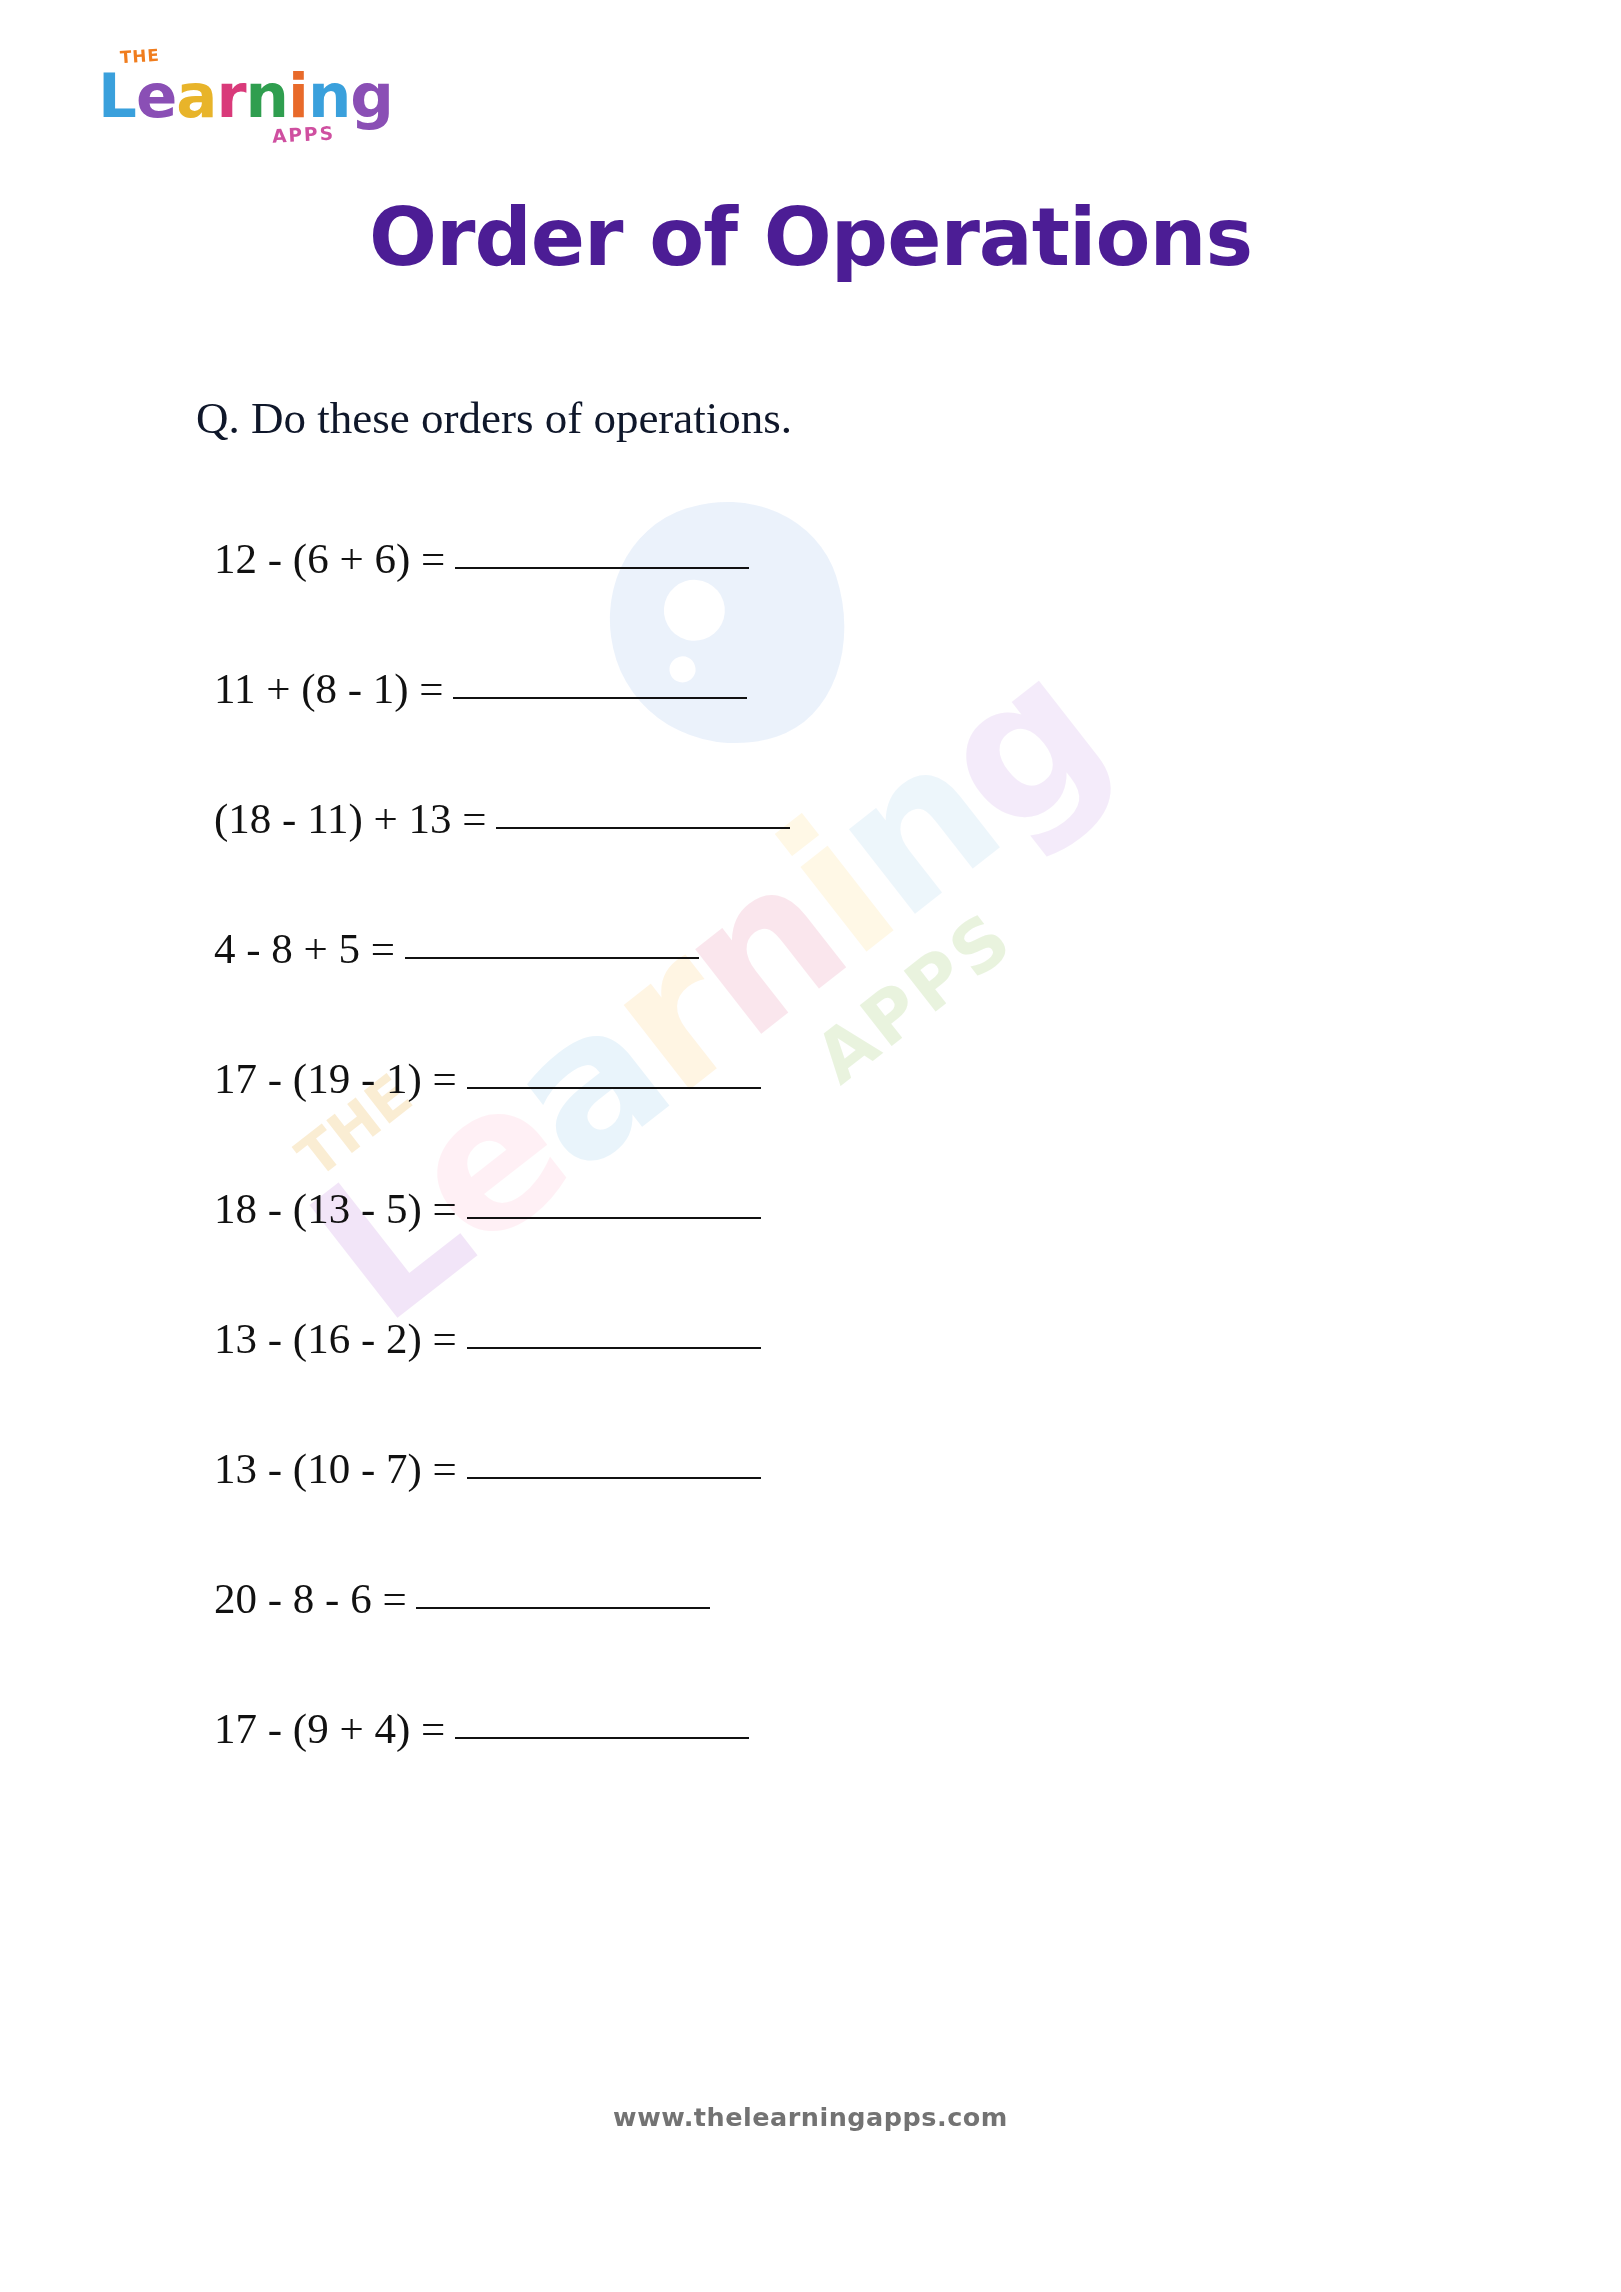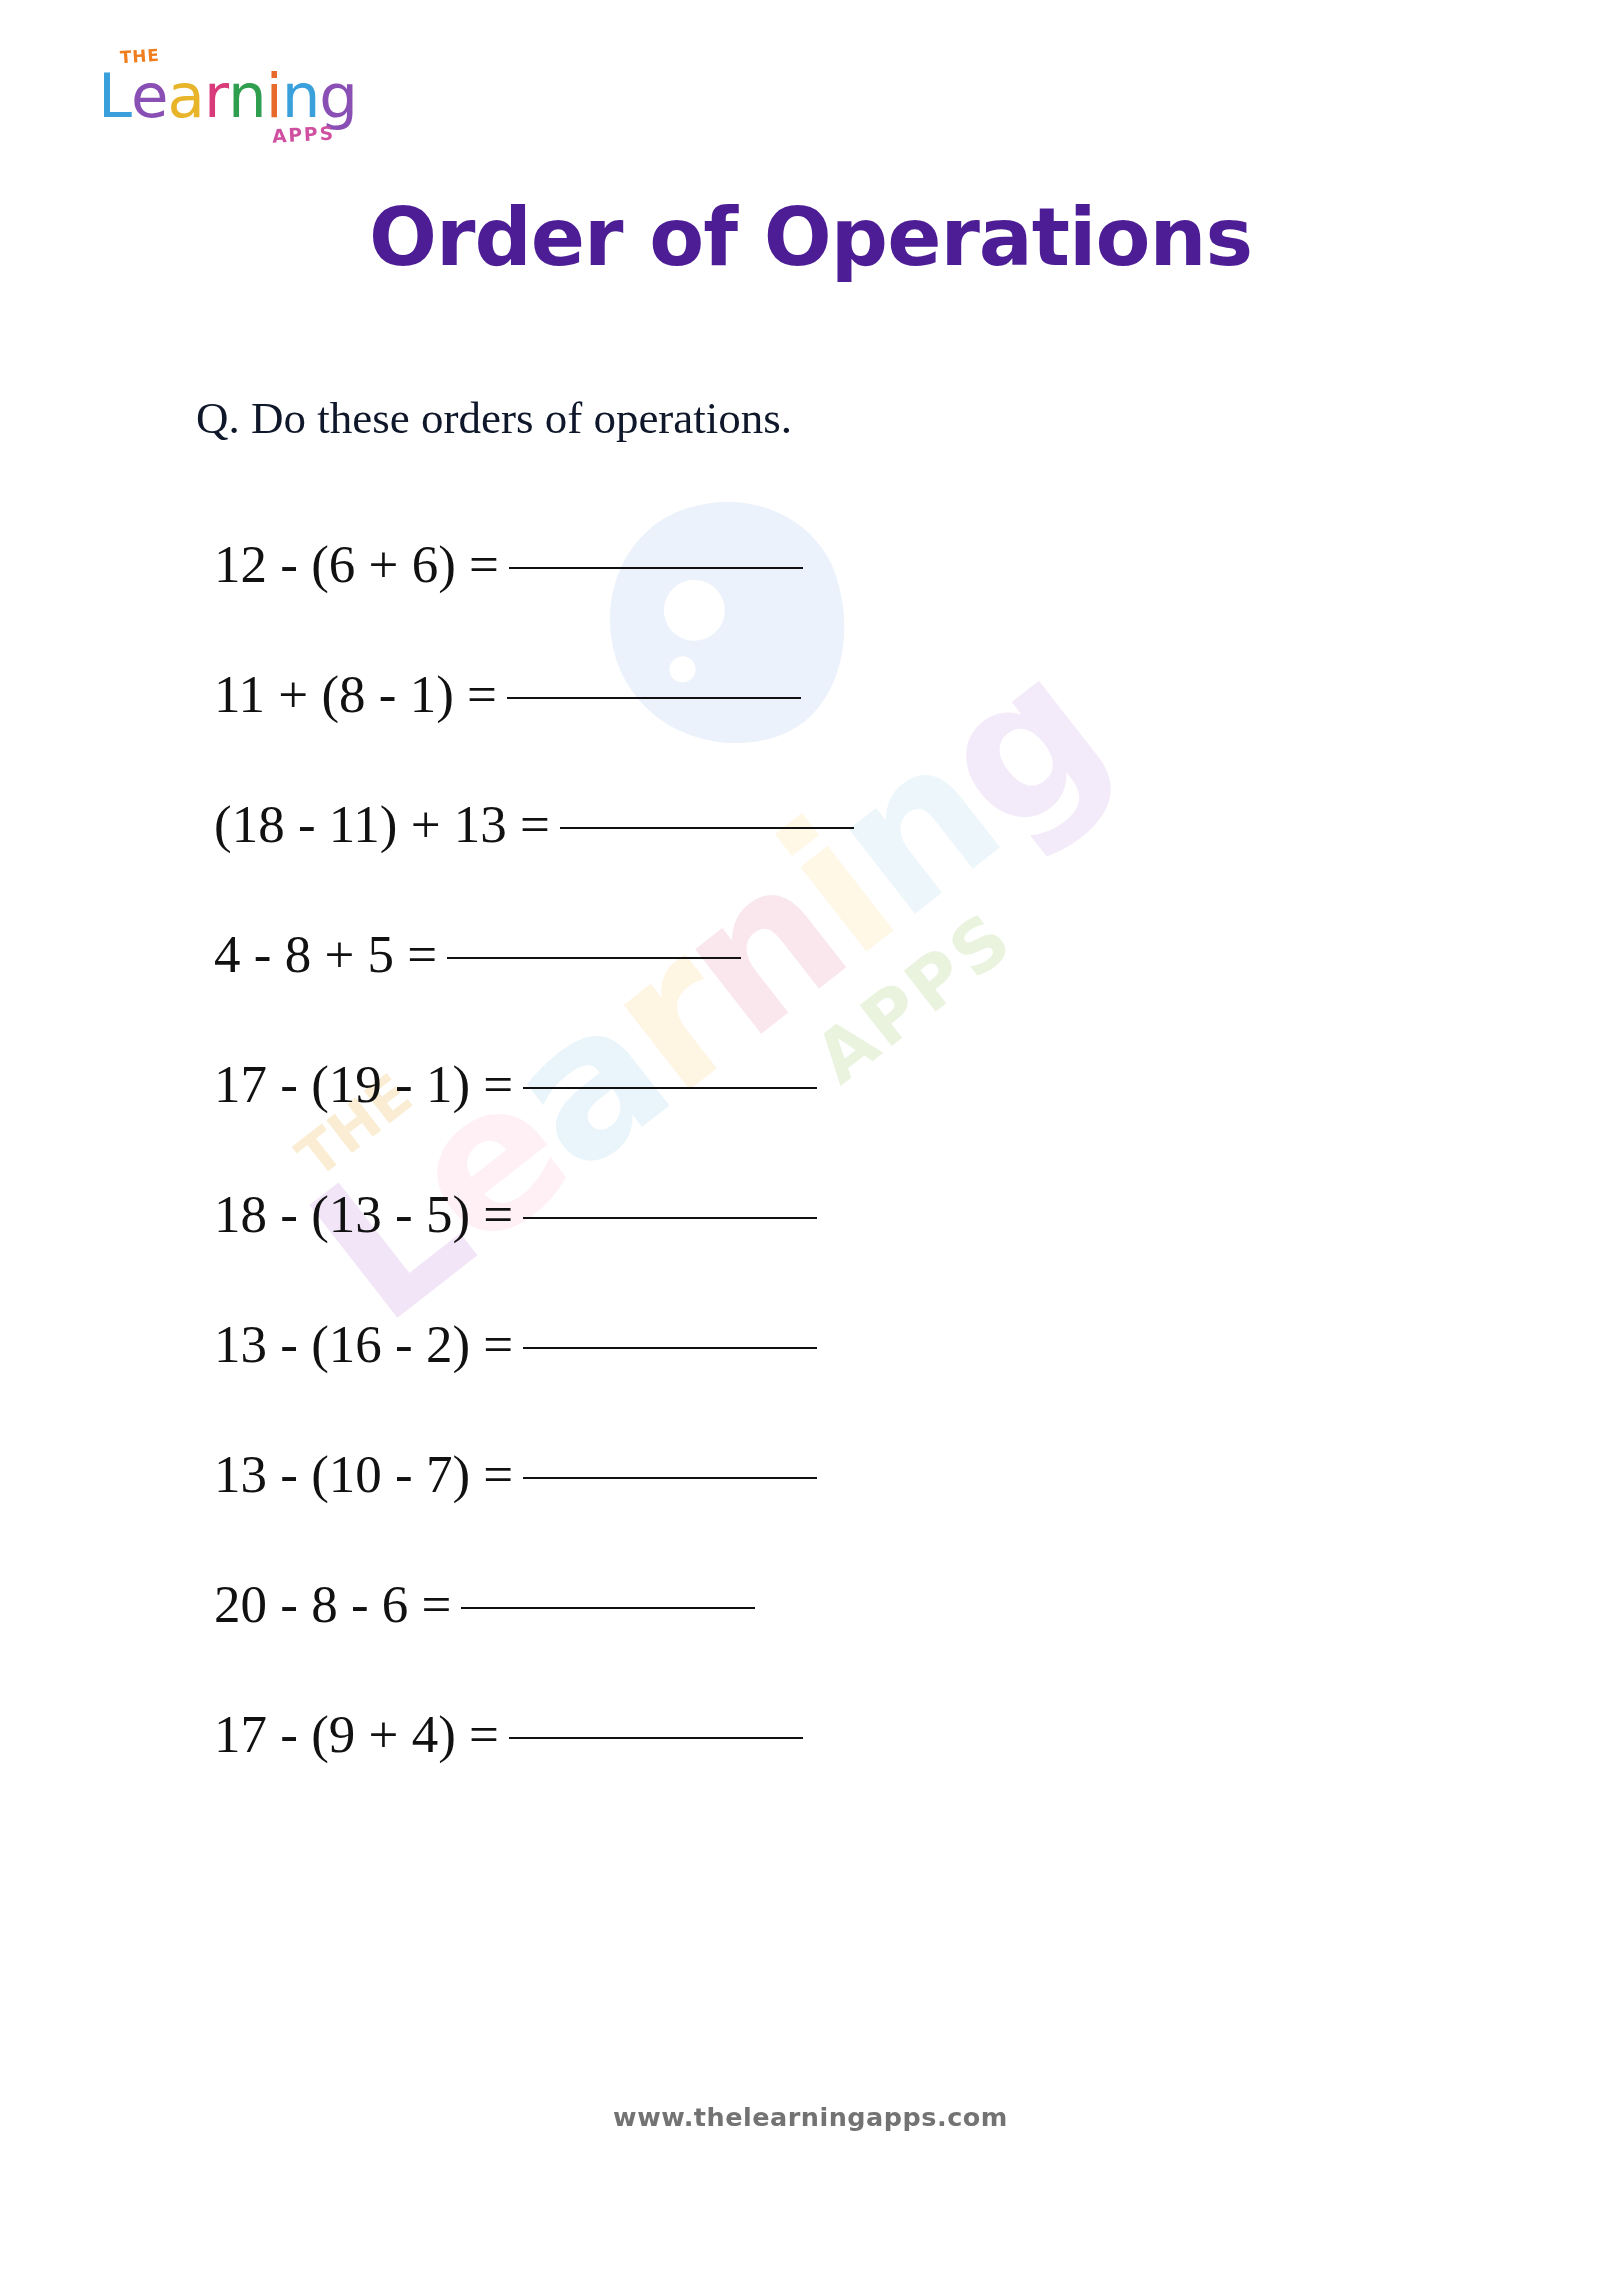--- a/index.html
+++ b/index.html
@@ -38,21 +38,21 @@
     font-size: 16.7px;
     color: #f07d1e;
     letter-spacing: 1px;
     transform: rotate(-4deg);
   }
   .logo-word {
     position: absolute;
     left: 0px;
     top: 15.7px;
     font-family: "DejaVu Sans", sans-serif;
-    font-weight: normal;
+    font-weight: bold;
     font-size: 61px;
     letter-spacing: -1px;
     white-space: nowrap;
   }
   .logo-word span {
     display: inline-block;
     -webkit-text-stroke: 2.9px #ffffff;
     paint-order: stroke fill;
   }
   .logo-apps {
@@ -96,21 +96,21 @@
     position: absolute;
     left: 214px;
     top: 534px;
     width: 1078px;
   }
   .problem {
     height: 130px;
     display: flex;
     align-items: flex-start;
     font-family: "Liberation Serif", serif;
-    font-size: 53px;
+    font-size: 43px;
     color: #111111;
     white-space: nowrap;
   }
   .problem .expr {
     position: relative;
     z-index: 3;
   }
   .answer-line {
     display: inline-block;
     width: 294px;

